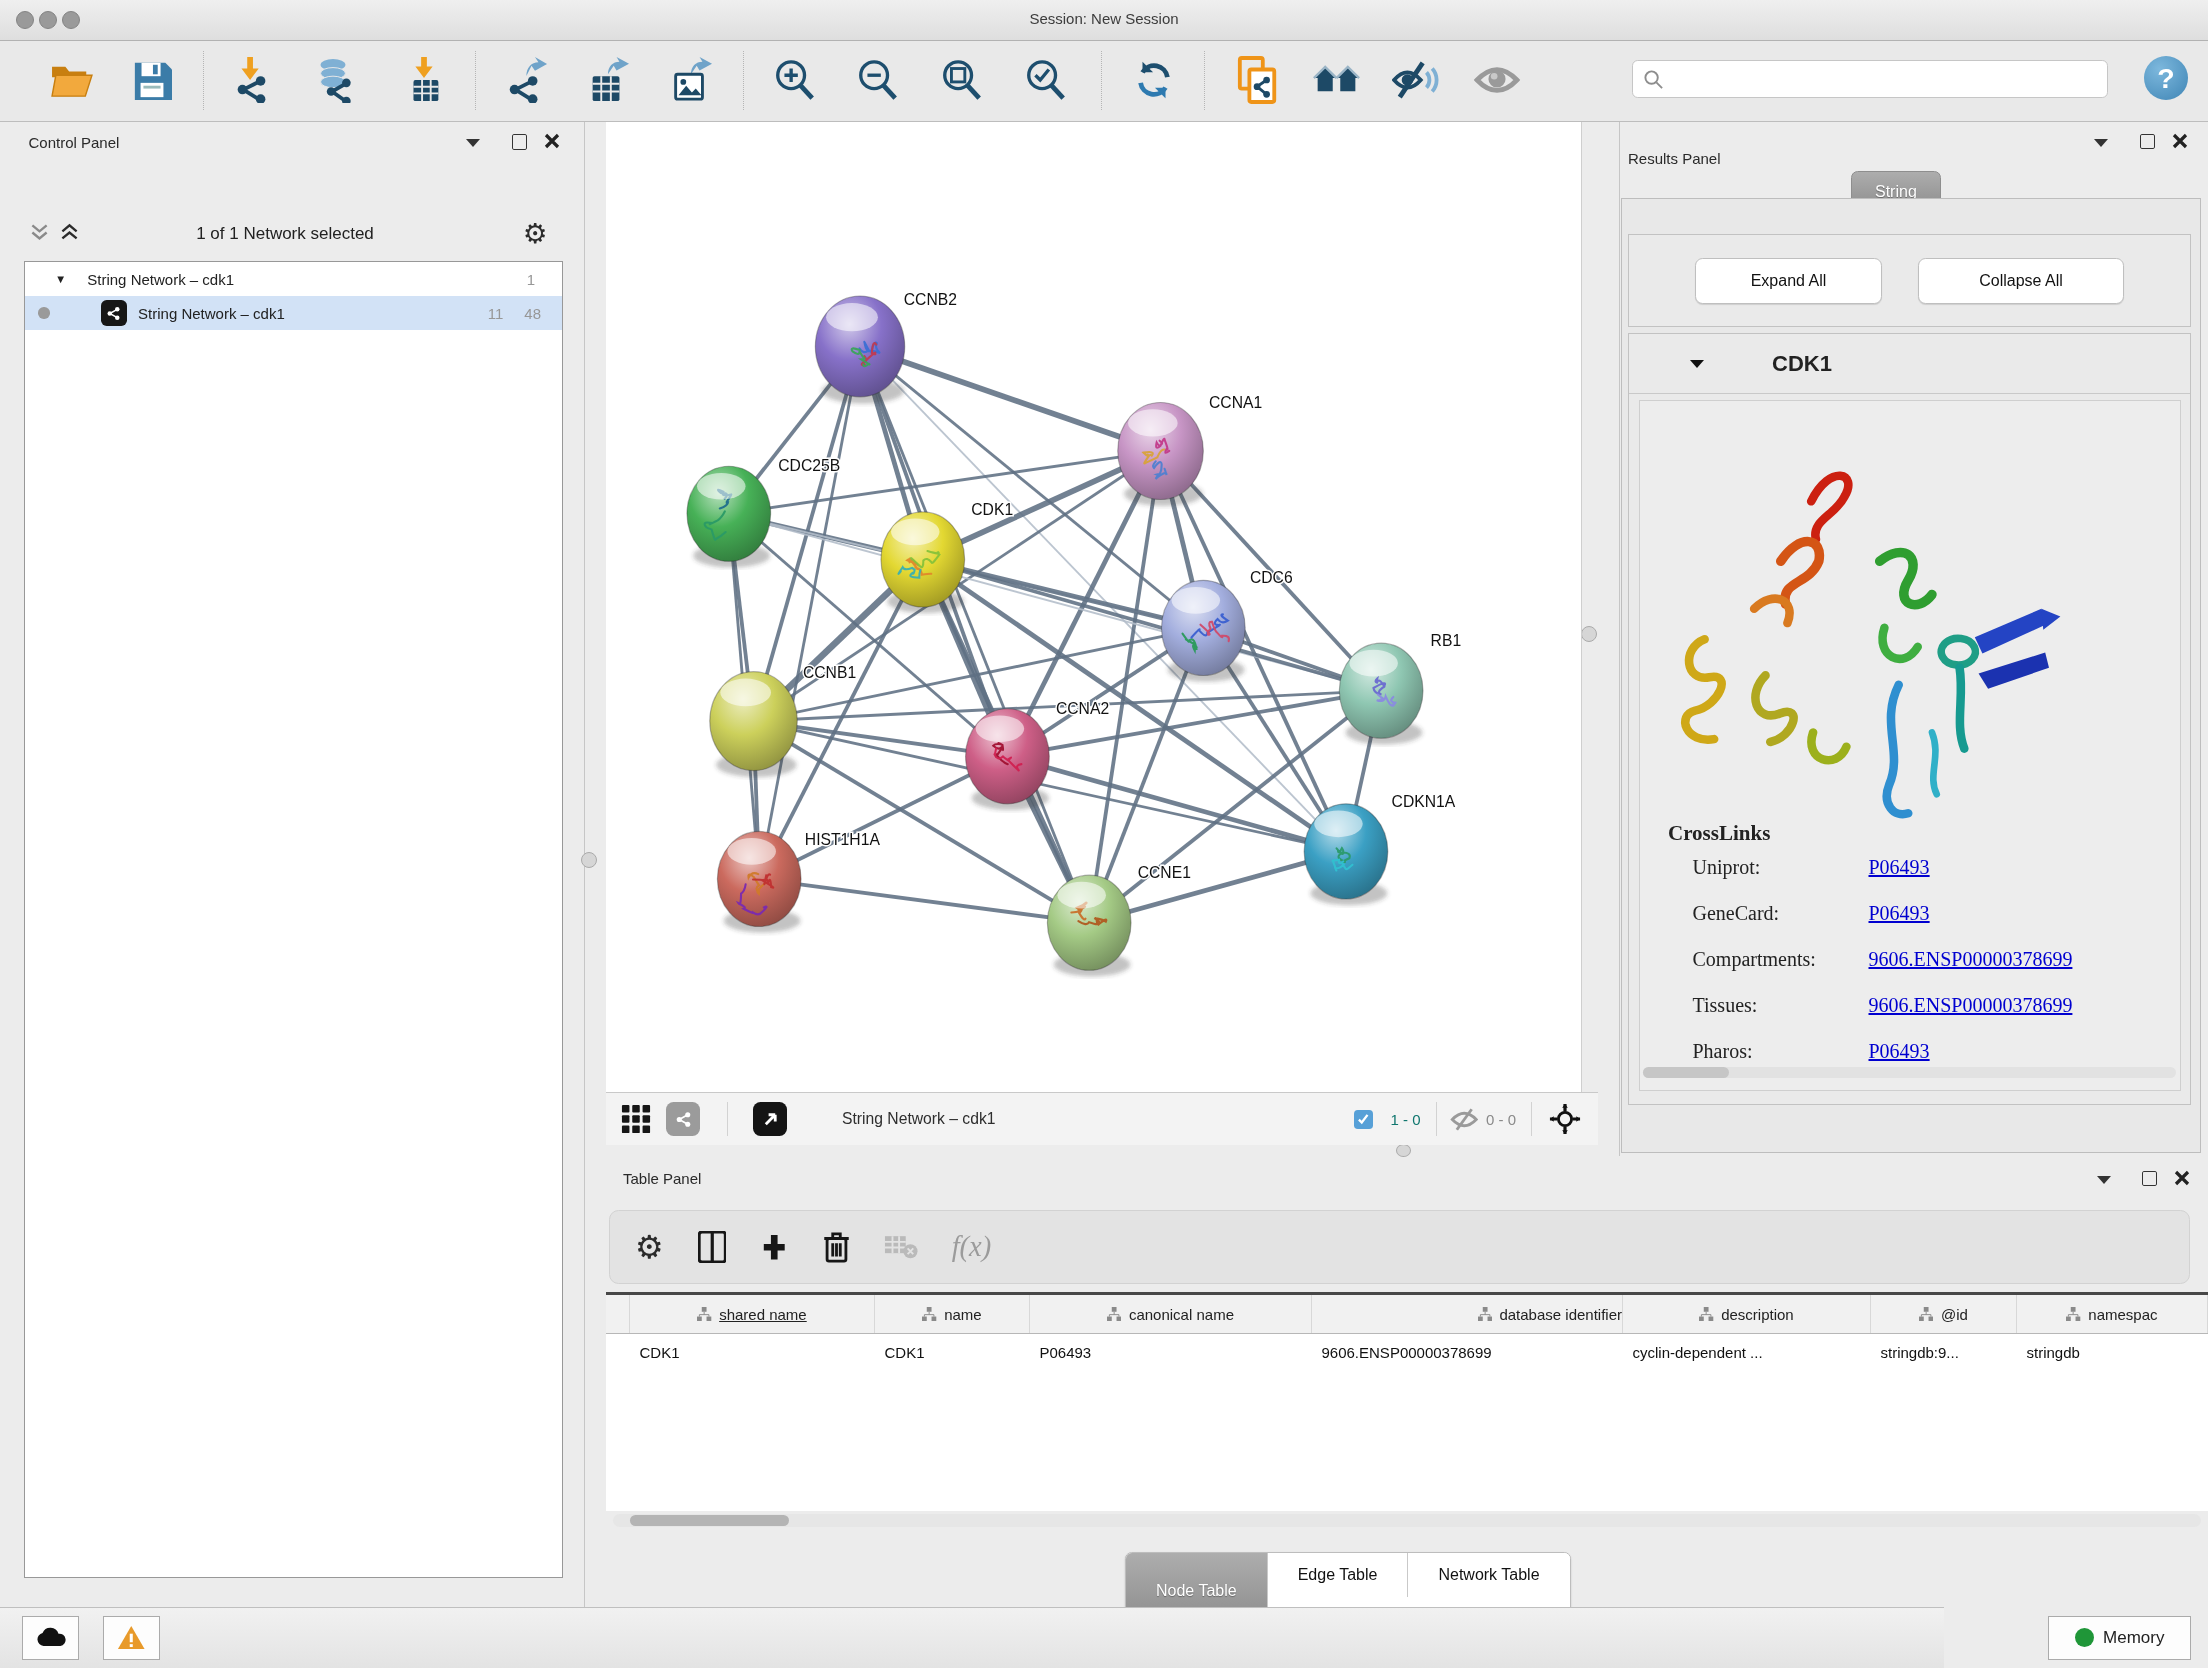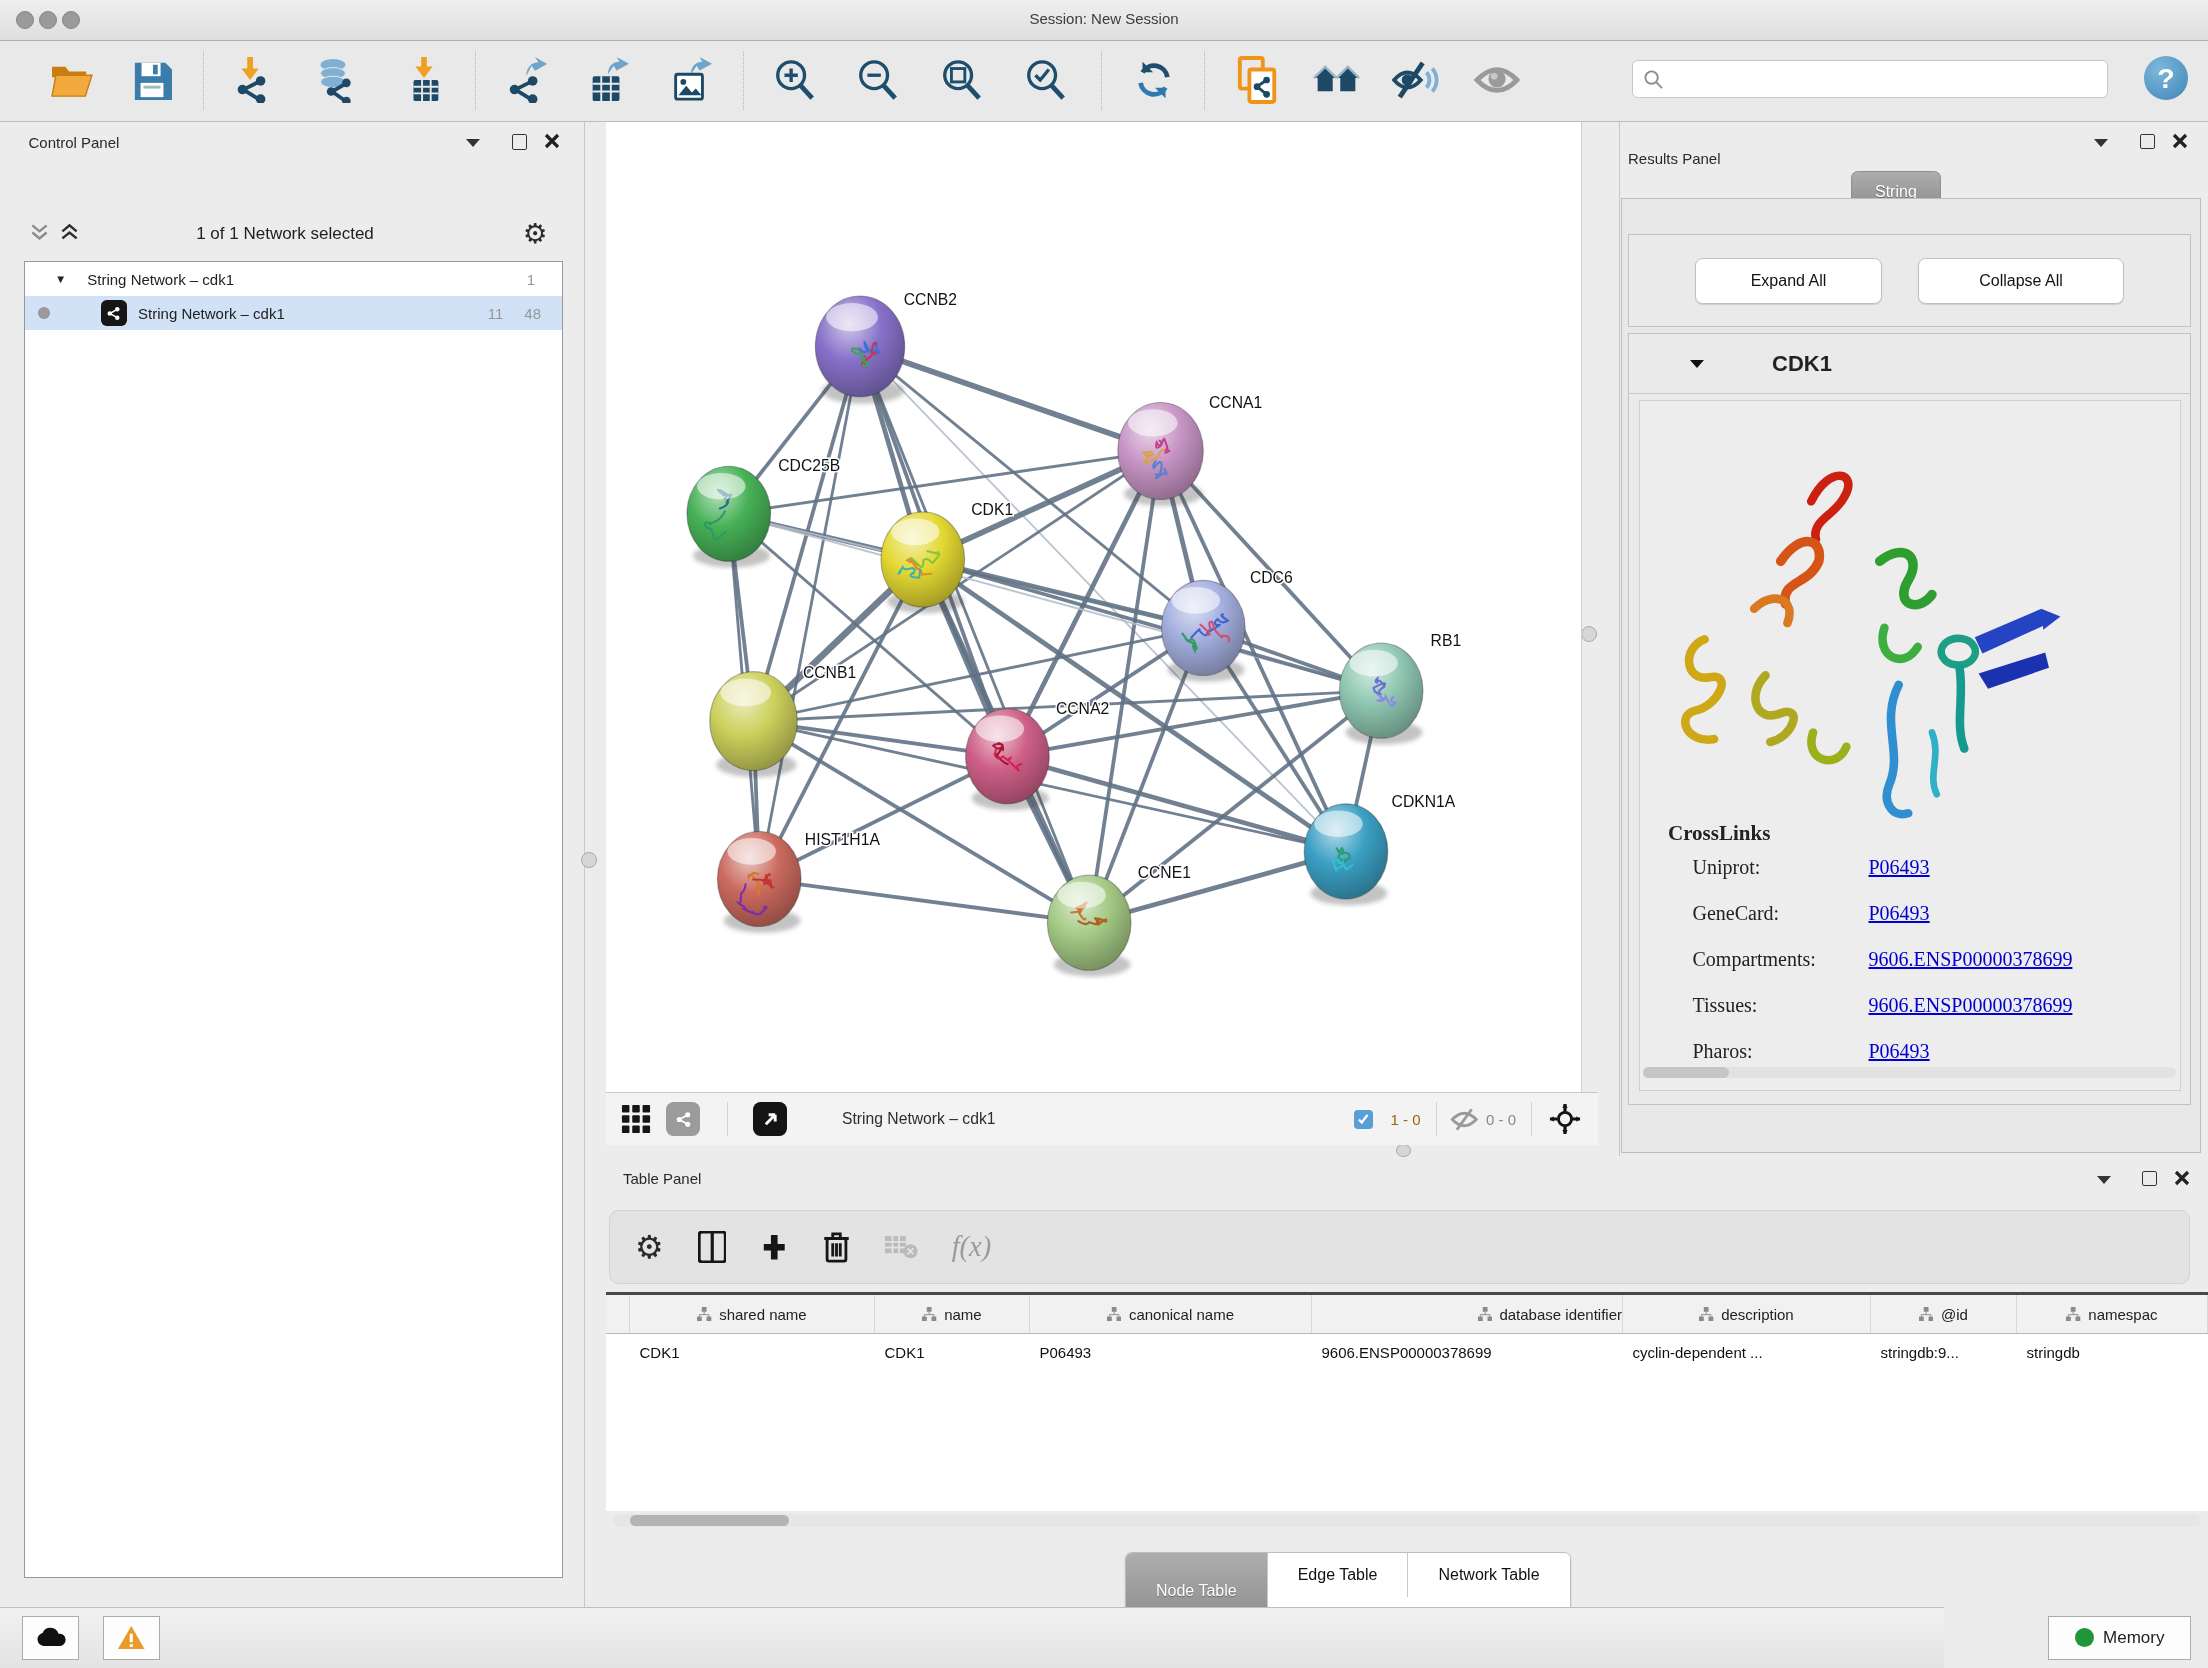--- a/index.html
+++ b/index.html
@@ -518,21 +518,21 @@
         <path d="M3 15V3h12" fill="none" stroke="#fff" stroke-width="0"></path>
         <path d="M4 14 14 4M14 4h-7M14 4v7" stroke="#fff" stroke-width="3" fill="none"></path>
       </svg>
   </span>
   <span style="margin-left:55px;font-size:15.7px;color:#2e2e2e">String Network – cdk1</span>
   <span class="chk" style="margin-left:auto">
     <svg width="12.4" height="12.4" viewBox="0 0 13 13">
         <path d="M2 7l3 3 6-8" fill="none" stroke="#fff" stroke-width="2.4"></path>
       </svg>
   </span>
-  <span style="margin-left:18px;font-size:15px;color:#a16207">1 - 0</span>
+  <span style="margin-left:18px;font-size:15px;color:#0f766e">1 - 0</span>
   <div class="vsep" style="margin-left:15px"></div>
   <svg style="margin-left:13.3px" width="28.5" height="23" viewBox="0 0 50 40">
       <path d="M4 20q21-22 42 0-21 22-42 0z" fill="none" stroke="#9a9a9a" stroke-width="5"></path>
       <path d="M38 2 12 38" stroke="#9a9a9a" stroke-width="5"></path>
     </svg>
   <span style="margin-left:7.6px;font-size:15px;color:#8a8a8a">0 - 0</span>
   <div class="vsep" style="margin-left:15px"></div>
   <svg style="margin-left:17px;margin-right:17px" width="32" height="32" viewBox="0 0 34 34">
       <circle cx="17" cy="17" r="7" fill="none" stroke="#111" stroke-width="3"></circle>
       <path d="M17 1v8M17 25v8M1 17h8M25 17h8" stroke="#111" stroke-width="3.4"></path>
@@ -642,21 +642,21 @@
       </g>
       <circle cx="28" cy="17" r="7.5" fill="#8a8a8a"></circle>
       <path d="M25 14l6 6M31 14l-6 6" stroke="#e3e3e3" stroke-width="2"></path>
     </svg>
   <span class="serif" style="font-size:28.5px;font-style:italic;color:#9b9b9b">f(x)</span>
 </div>
 
 <div class="abs" style="left:606px;top:1292px;width:1603px;overflow:hidden">
   <div class="thead" id="thead">
       <div class="th" style="width: 24px; flex: 0 0 24px;"></div>
-      <div class="th" style="flex: 0 0 245px;">
+      <div class="th" style="flex: 0 0 245px; text-decoration: underline;">
         <svg width="14.3" height="14.3" viewBox="0 0 15 15">
           <g fill="#8a8a8a">
             <rect x="5" y="0" width="5" height="5"></rect>
             <rect x="0" y="10" width="5" height="5"></rect>
             <rect x="10" y="10" width="5" height="5"></rect>
           </g>
           <path d="M7.5 5v3M2.5 10V8h10v2" stroke="#8a8a8a" fill="none"></path>
         </svg>
         <span>shared name</span>
       </div>

